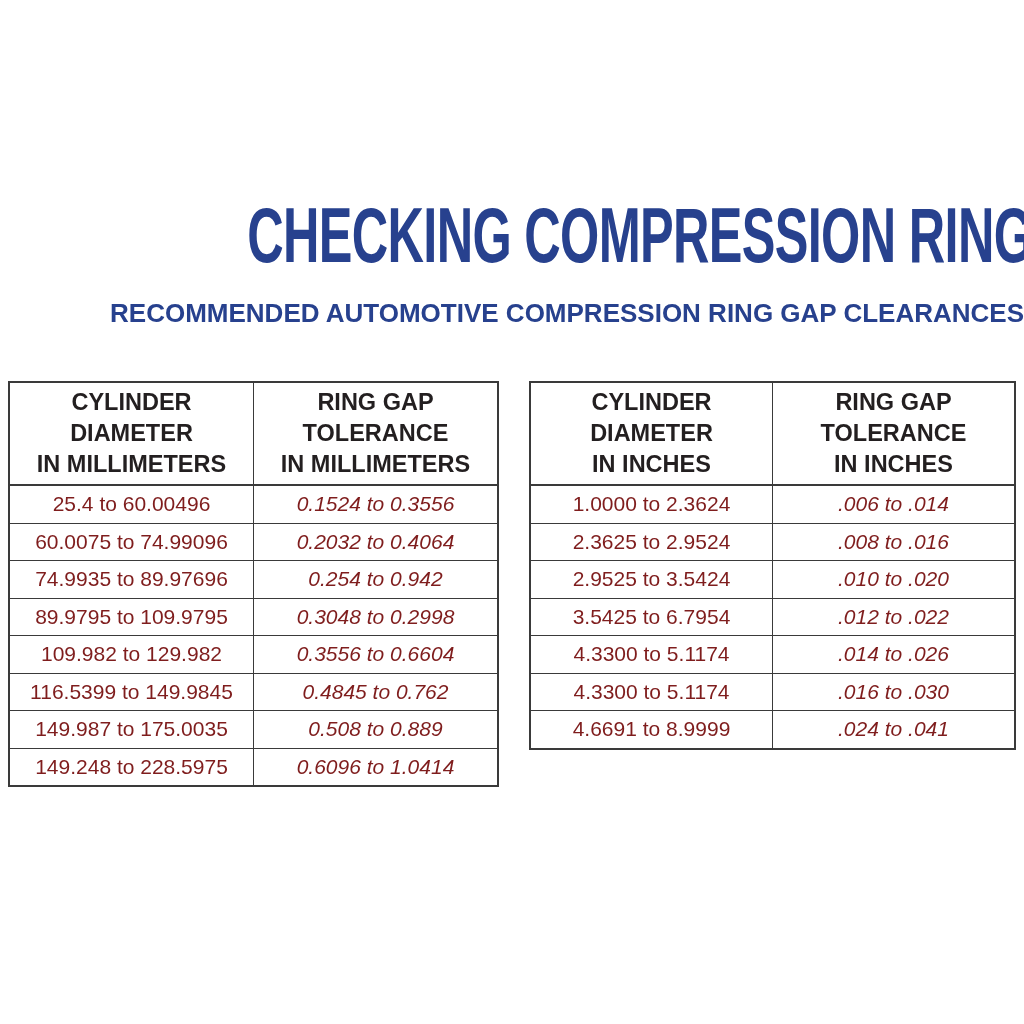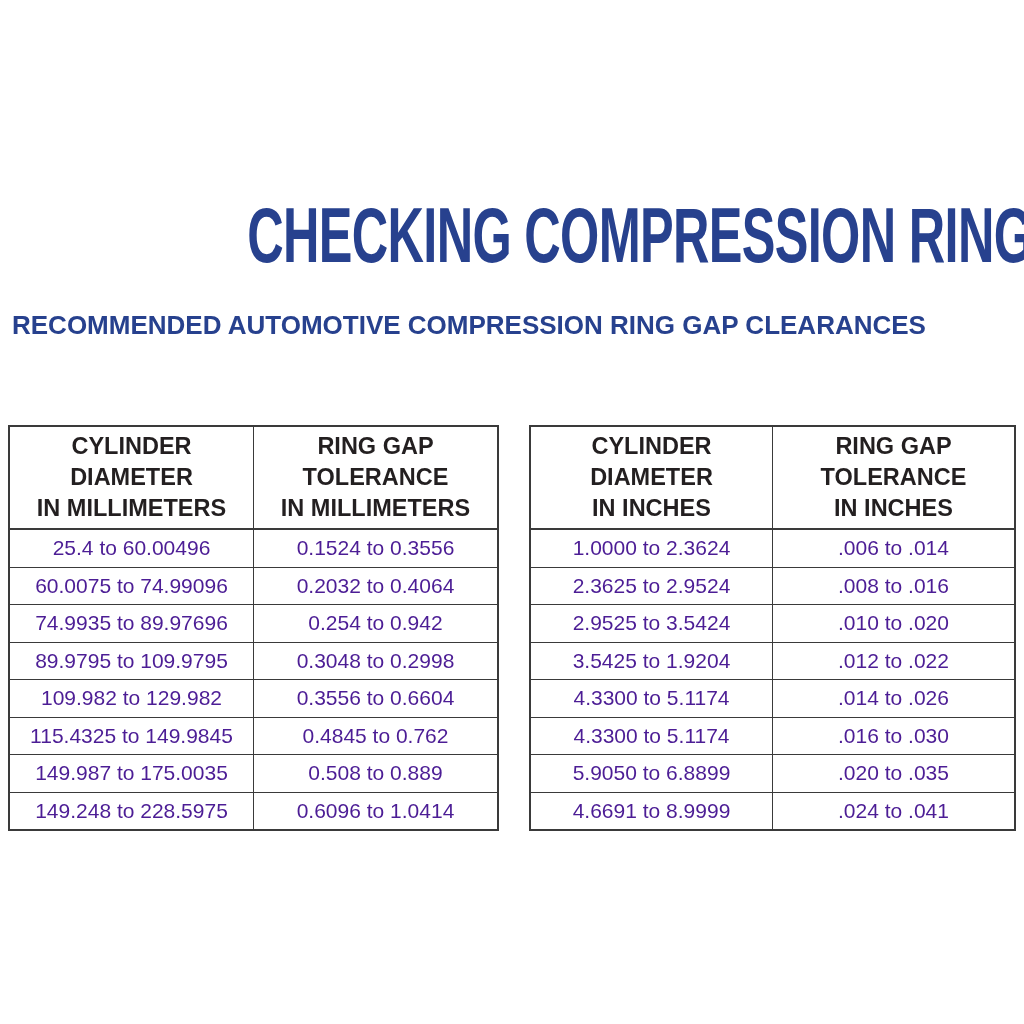--- a/index.html
+++ b/index.html
@@ -34,35 +34,34 @@
     color: #27418e;
     transform: scaleX(0.655);
     transform-origin: 50% 50%;
     white-space: nowrap;
   }
   .subtitle {
     position: absolute;
     left: 0;
     right: 0;
     top: 299px;
-    margin: 12px;
-    text-align: left;
+    margin: 0;
+    text-align: right;
     font-size: 26px;
     font-weight: 700;
     line-height: 1.15;
     color: #27418e;
     white-space: nowrap;
   }
   .gap-table {
     position: absolute;
     top: 381px;
     border-collapse: collapse;
     table-layout: fixed;
     background: #ffffff;
-    margin-top: 44px;
   }
   .table-mm { left: 8px;   width: 491px; }
   .table-in { left: 529px; width: 487px; }
   .gap-table th,
   .gap-table td {
     border: 1.5px solid #3a3a3a;
     text-align: center;
     vertical-align: middle;
     padding: 0;
     overflow: hidden;
@@ -71,27 +70,27 @@
     height: 101px;
     font-size: 23.5px;
     font-weight: 700;
     line-height: 31px;
     color: #231f20;
   }
   .gap-table th { border-width: 2px 1.5px 2px 1.5px; }
   .gap-table tr:first-child th:first-child { border-left-width: 2px; }
   .gap-table tr:first-child th:last-child  { border-right-width: 2px; }
   .gap-table td:first-child { border-left-width: 2px; }
-  .gap-table td:last-child  { border-right-width: 2px; }
+  .gap-table td:last-child  { border-right-width: 2px; font-style: italic; }
   .gap-table tr:last-child td { border-bottom-width: 2px; }
   .gap-table td {
     height: 36.5px;
     font-size: 21px;
     font-weight: 400;
-    color: #4c1d95;
+    color: #7f1d1d;
     white-space: nowrap;
   }
   .hline { display: block; }
 </style>
 </head>
 <body>
 
 <div class="page">
 
   <h1 class="title"><span class="title-inner">CHECKING COMPRESSION RING GAPS</span></h1>
@@ -128,21 +127,21 @@
       </tr>
       <tr>
         <td>89.9795 to 109.9795</td>
         <td>0.3048 to 0.2998</td>
       </tr>
       <tr>
         <td>109.982 to 129.982</td>
         <td>0.3556 to 0.6604</td>
       </tr>
       <tr>
-        <td>115.4325 to 149.9845</td>
+        <td>116.5399 to 149.9845</td>
         <td>0.4845 to 0.762</td>
       </tr>
       <tr>
         <td>149.987 to 175.0035</td>
         <td>0.508 to 0.889</td>
       </tr>
       <tr>
         <td>149.248 to 228.5975</td>
         <td>0.6096 to 1.0414</td>
       </tr>
@@ -171,35 +170,31 @@
       </tr>
       <tr>
         <td>2.3625 to 2.9524</td>
         <td>.008 to .016</td>
       </tr>
       <tr>
         <td>2.9525 to 3.5424</td>
         <td>.010 to .020</td>
       </tr>
       <tr>
-        <td>3.5425 to 1.9204</td>
+        <td>3.5425 to 6.7954</td>
         <td>.012 to .022</td>
       </tr>
       <tr>
         <td>4.3300 to 5.1174</td>
         <td>.014 to .026</td>
       </tr>
       <tr>
         <td>4.3300 to 5.1174</td>
         <td>.016 to .030</td>
       </tr>
       <tr>
-        <td>5.9050 to 6.8899</td>
-        <td>.020 to .035</td>
-      </tr>
-      <tr>
         <td>4.6691 to 8.9999</td>
         <td>.024 to .041</td>
       </tr>
     </tbody>
   </table>
 
 </div>
 
 </body></html>

